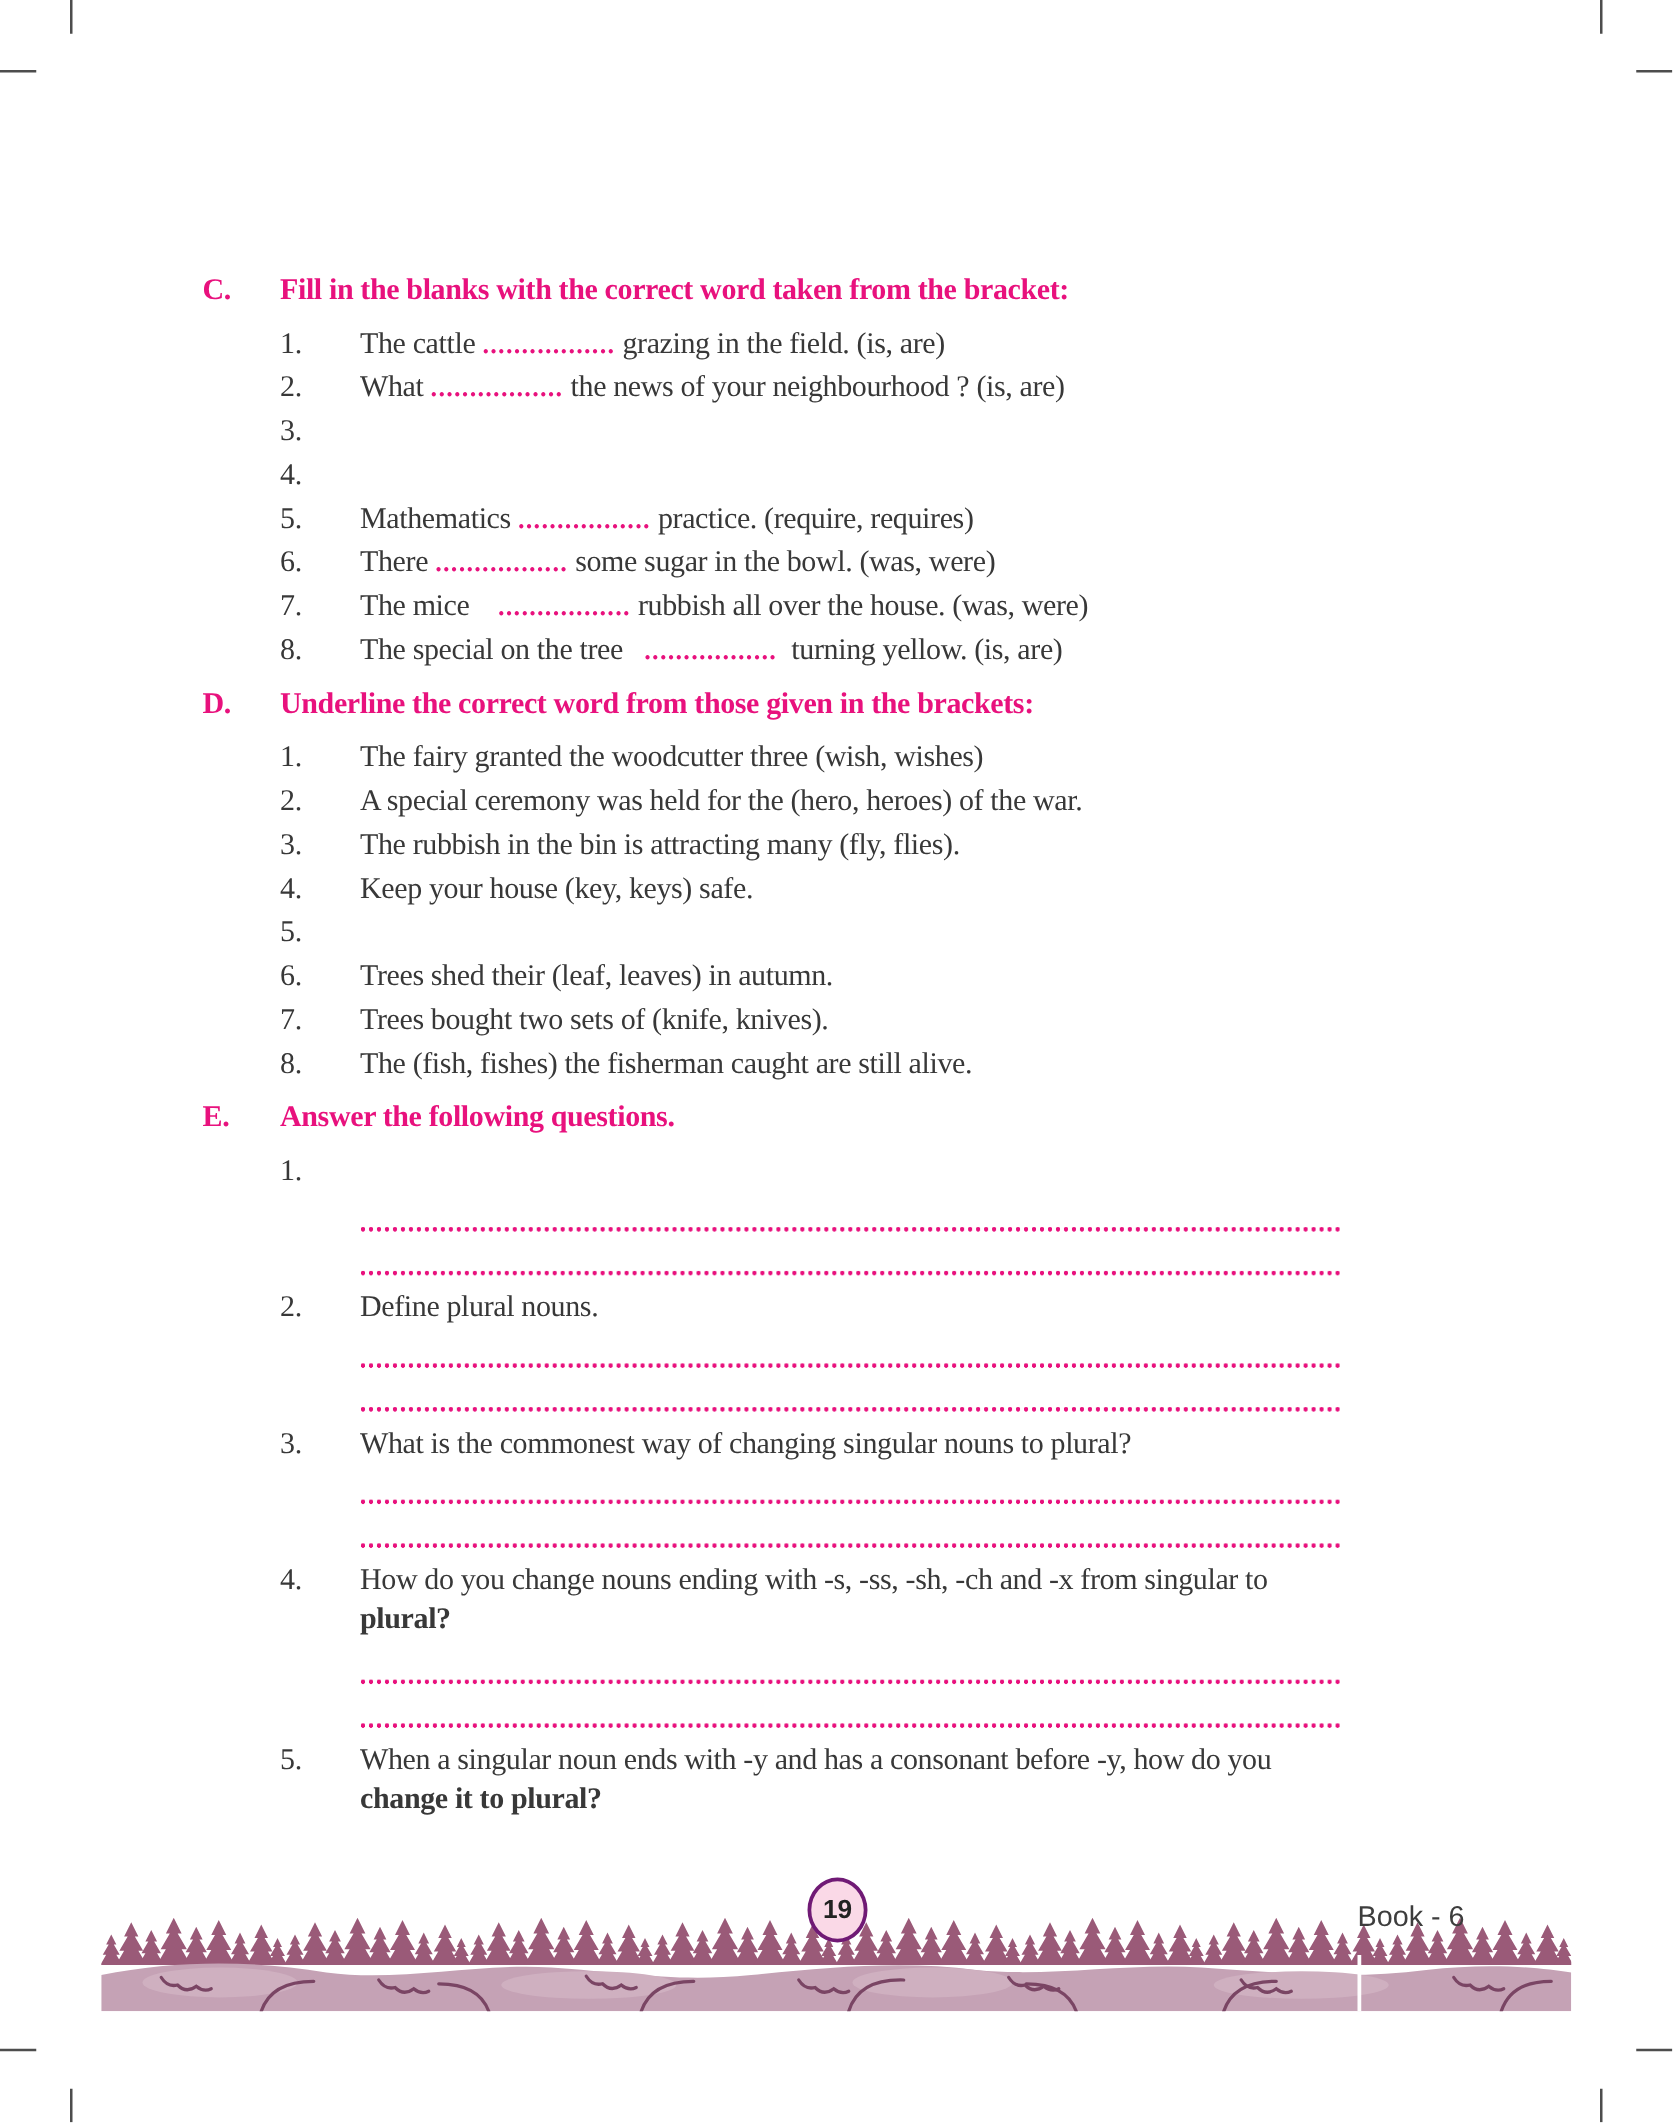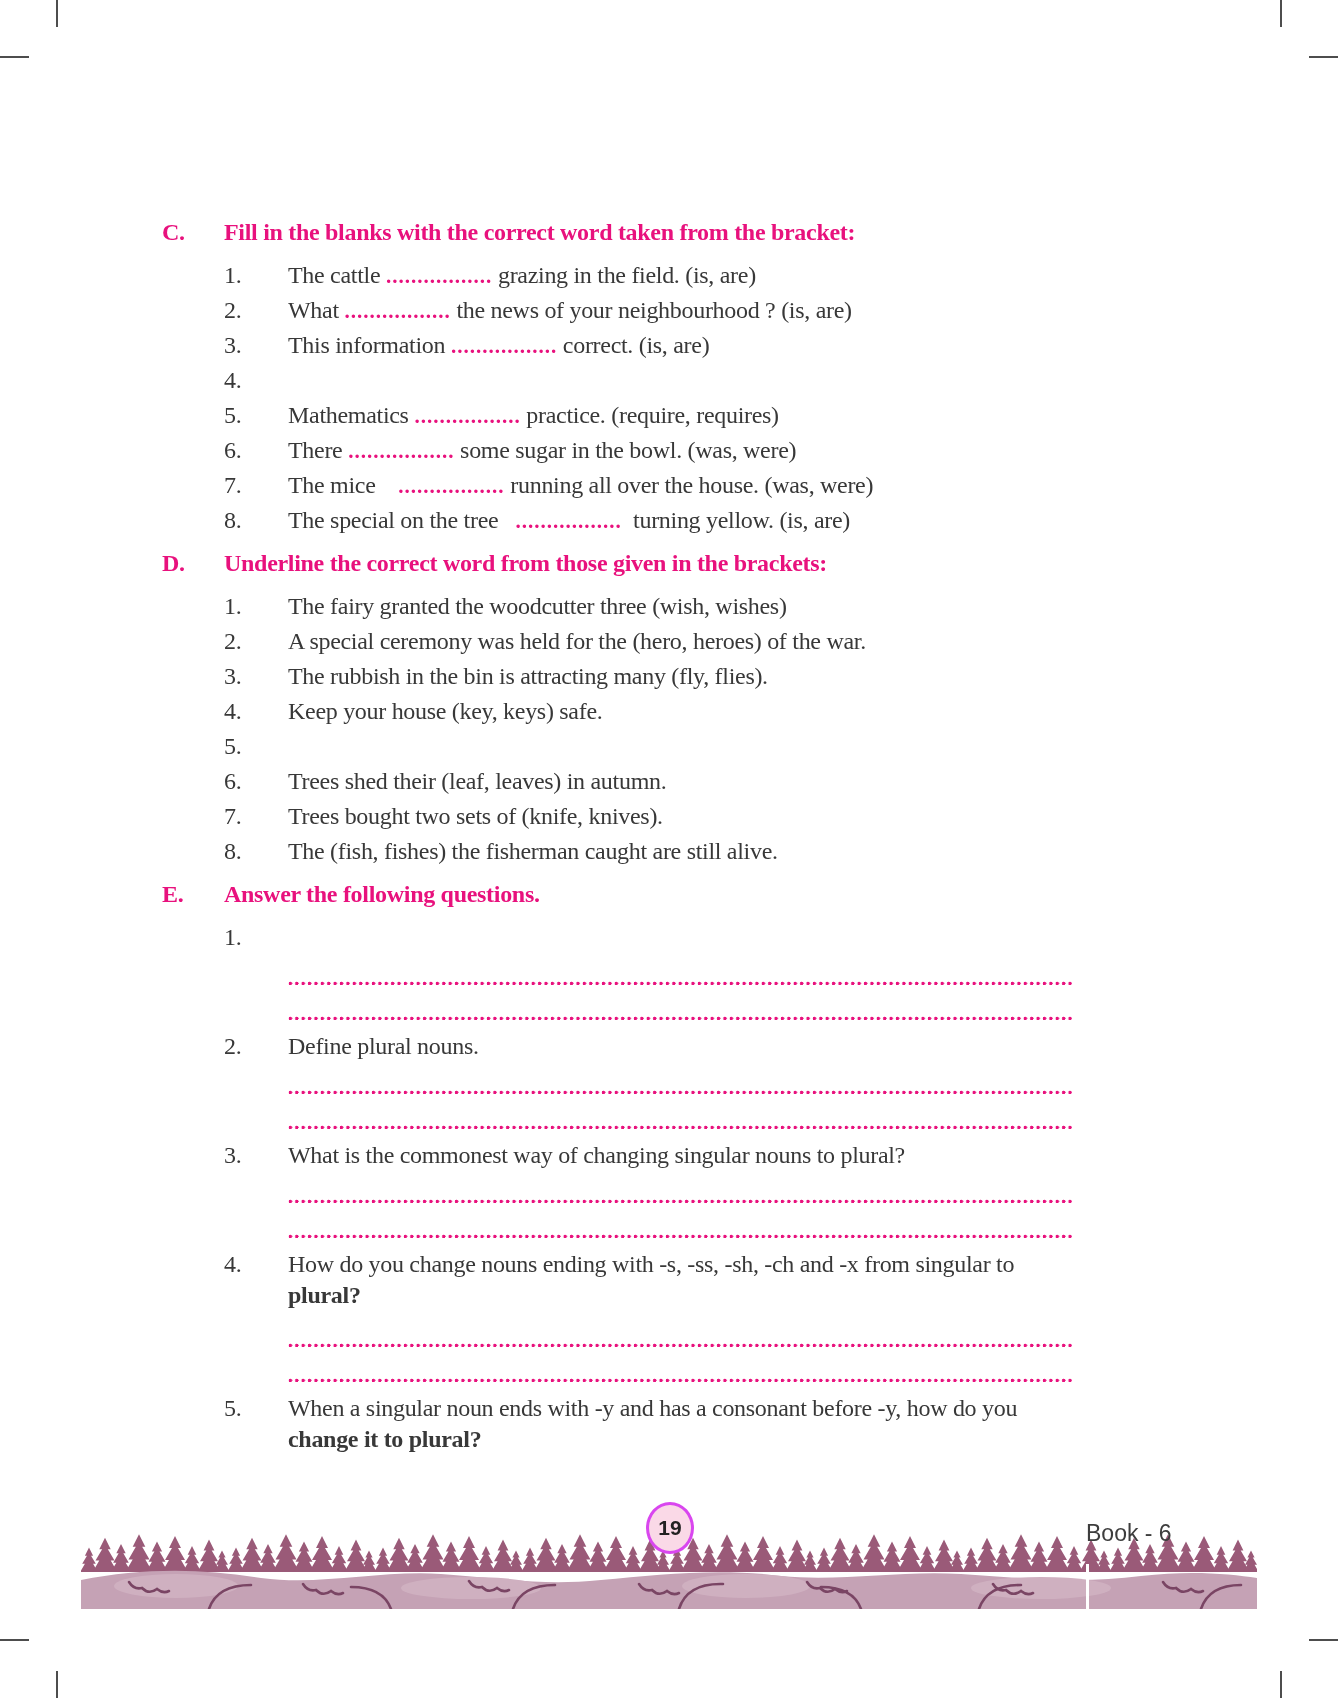--- a/index.html
+++ b/index.html
@@ -40,21 +40,21 @@
   .ans-line{
     position:absolute;left:126px;right:120px;bottom:8px;height:5px;
     background-image:radial-gradient(circle at 2.4px 2.4px,#e8117d 1.6px,rgba(0,0,0,0) 2px);
     background-size:6.4px 5px;background-repeat:repeat-x;
   }
 
   
   .footer-band{position:absolute;left:81px;top:1528px;width:1176px;height:81px;}
   .page-badge{
     position:absolute;left:646px;top:1502px;width:42px;height:46px;
-    background:#fad9e7;border:3px solid #d946ef;border-radius:50%;
+    background:#fad9e7;border:3px solid #701a75;border-radius:50%;
     display:flex;align-items:center;justify-content:center;
     font-family:"Liberation Sans","DejaVu Sans",sans-serif;
     font-weight:bold;font-size:21px;color:#222;z-index:3;
   }
   .book-label{
     position:absolute;left:1086px;top:1520px;
     font-family:"Liberation Sans","DejaVu Sans",sans-serif;
     font-size:23px;color:#3d3d3d;z-index:3;
   }
 </style>
@@ -81,36 +81,35 @@
         <div class="item-row">
           <span class="item-num">1.</span>
           <span class="item-body"><span>The cattle </span><span class="blank">.................</span><span> grazing in the field. (is, are)</span></span>
         </div>
         <div class="item-row">
           <span class="item-num">2.</span>
           <span class="item-body"><span>What </span><span class="blank">.................</span><span> the news of your neighbourhood ? (is, are)</span></span>
         </div>
         <div class="item-row">
           <span class="item-num">3.</span>
-          <span class="item-body"><span>This information </span><span class="blank">.................</span><span> correct. (is, are)</span></span>
         </div>
         <div class="item-row">
           <span class="item-num">4.</span>
         </div>
         <div class="item-row">
           <span class="item-num">5.</span>
           <span class="item-body"><span>Mathematics </span><span class="blank">.................</span><span> practice. (require, requires)</span></span>
         </div>
         <div class="item-row">
           <span class="item-num">6.</span>
           <span class="item-body"><span>There </span><span class="blank">.................</span><span> some sugar in the bowl. (was, were)</span></span>
         </div>
         <div class="item-row">
           <span class="item-num">7.</span>
-          <span class="item-body"><span>The mice    </span><span class="blank">.................</span><span> running all over the house. (was, were)</span></span>
+          <span class="item-body"><span>The mice    </span><span class="blank">.................</span><span> rubbish all over the house. (was, were)</span></span>
         </div>
         <div class="item-row">
           <span class="item-num">8.</span>
           <span class="item-body"><span>The special on the tree   </span><span class="blank">.................</span><span>  turning yellow. (is, are)</span></span>
         </div>
       </section>
       <section class="section">
         <div class="head-row">
           <span class="sec-letter">D.</span>
           <span class="sec-title">Underline the correct word from those given in the brackets:</span>

